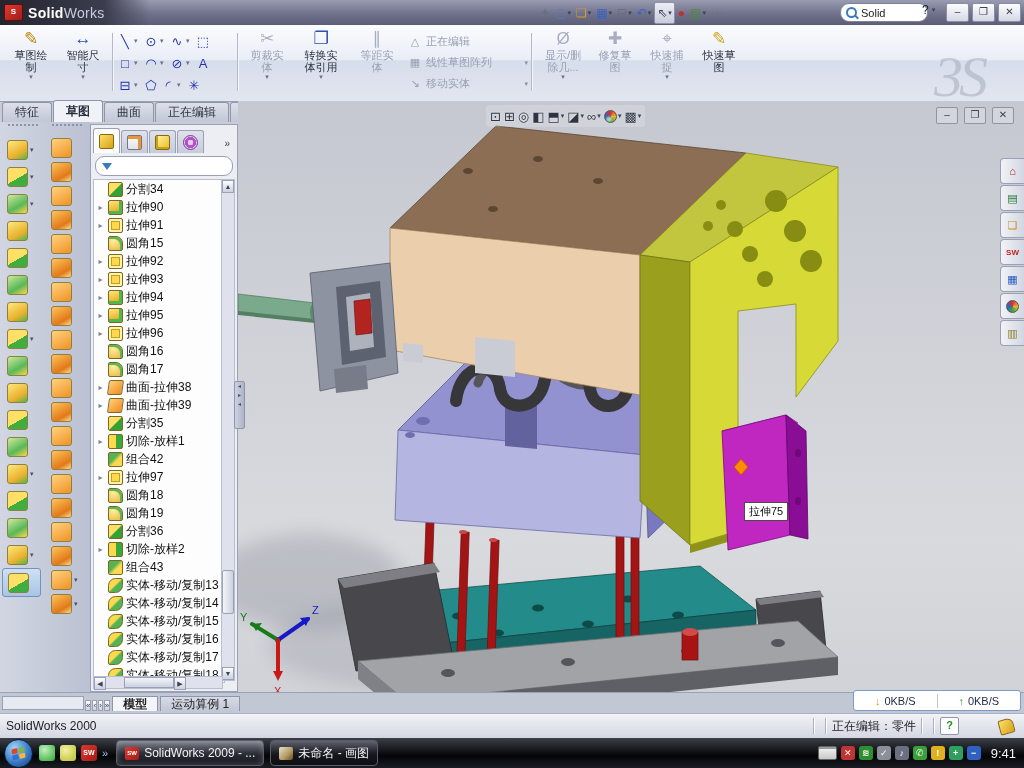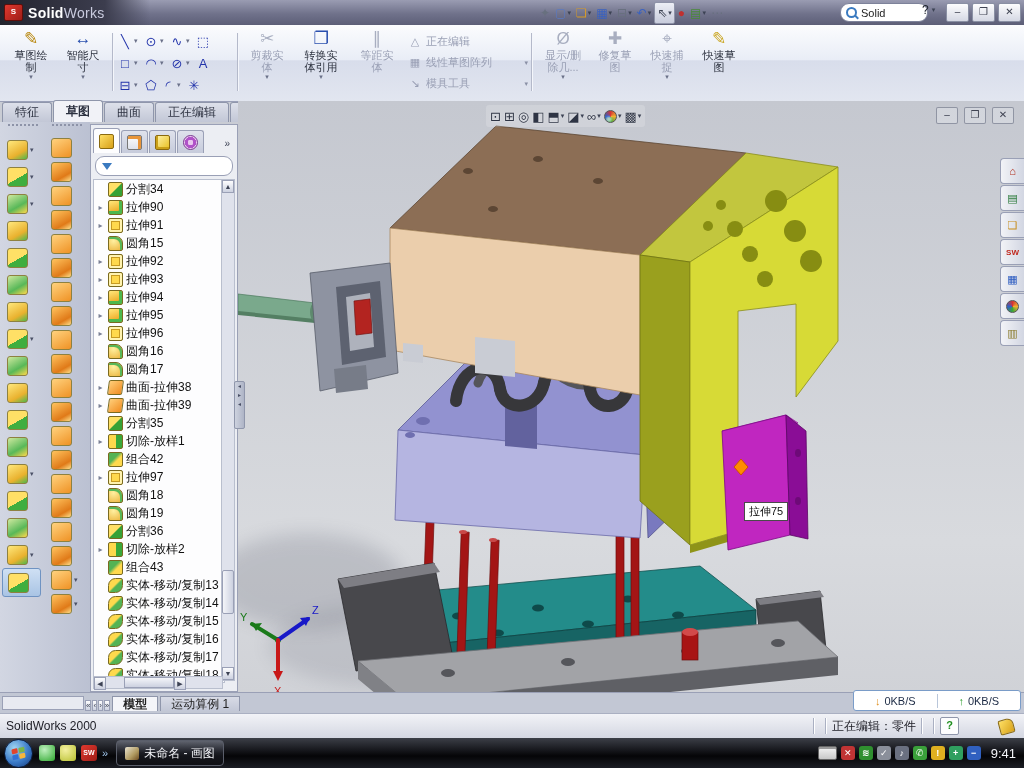--- a/index.html
+++ b/index.html
@@ -311,26 +311,27 @@
           <span class="sic">△</span>
           <span>正在编辑</span>
         </div>
         <div class="stkrow">
           <span class="sic">▦</span>
           <span>线性草图阵列</span>
           <span class="sdd">▾</span>
         </div>
         <div class="stkrow">
           <span class="sic">↘</span>
-          <span>模具工具</span>
+          <span>移动实体</span>
           <span class="sdd">▾</span>
         </div>
       </div>
     <div class="rsep abs" style="left:531px"></div>
     <div id="rb-right"></div>
+    <div id="watermark" class="abs">3S</div>
   <div class="rbig" style="left: 6px;">
         <div class="ric" style="color: rgb(184, 134, 11);">✎</div>
         <div class="rlab">草图绘</div>
         <div class="rlab">制</div>
         <div class="rdd">▾</div>
       </div>
       <div class="rbig" style="left: 58px;">
         <div class="ric" style="color: rgb(42, 79, 174);">↔</div>
         <div class="rlab">智能尺</div>
         <div class="rlab">寸</div>
@@ -929,20 +930,24 @@
           <span style="background:#f6b73c"></span>
       </div>
     </div>
     <span id="qlaunch" style="display:flex;align-items:center">
         <span class="ql ql-green"></span>
         <span class="ql ql-yellow"></span>
         <span class="ql ql-sw">SW</span>
       </span>
     <span id="qlchev">»</span>
     <span id="twins" style="display:flex;align-items:center">
+        <span class="twin act">
+          <span class="ticon sw">SW</span>
+          <span class="ttxt">SolidWorks 2009 - ...</span>
+        </span>
         <span class="twin">
           <span class="ticon paint"></span>
           <span class="ttxt">未命名 - 画图</span>
         </span>
       </span>
     <div id="tray">
       <span id="kbicon"></span>
       <span id="trayicons" style="display:flex;gap:4px">
           <span class="tri" style="background: rgb(192, 52, 52);">✕</span>
           <span class="tri" style="background: rgb(47, 143, 47);">≋</span>

